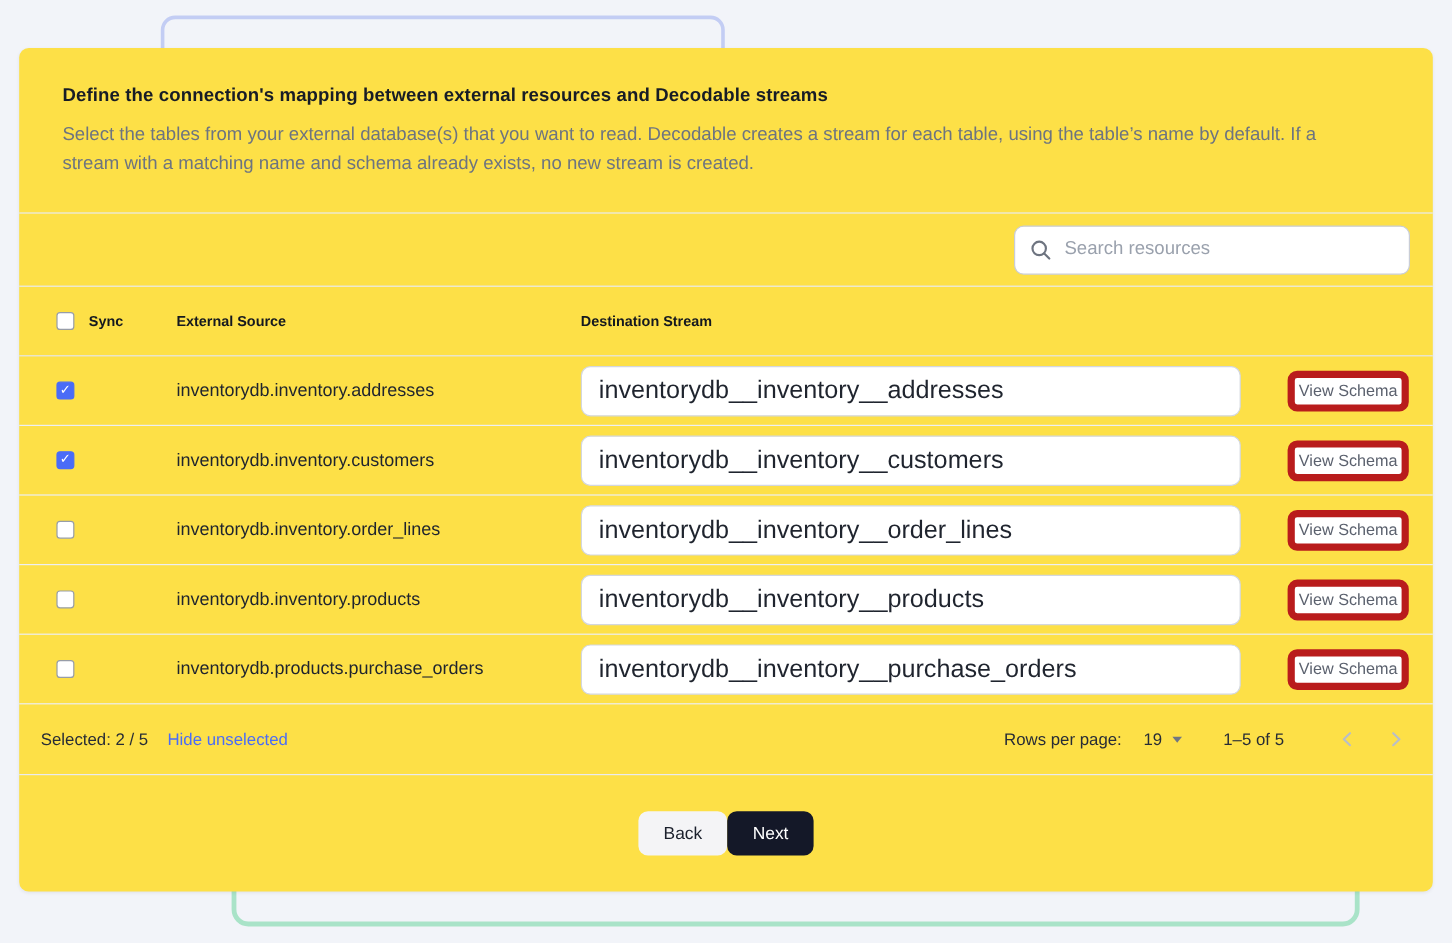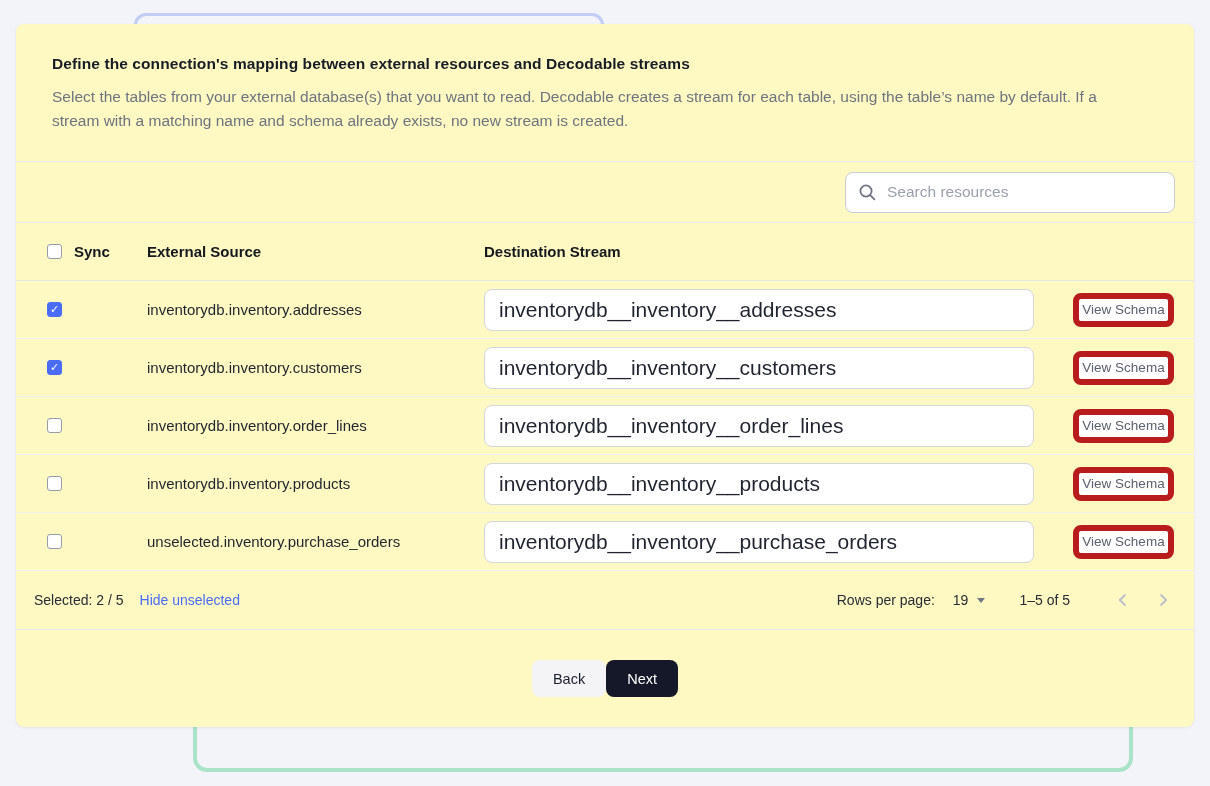--- a/index.html
+++ b/index.html
@@ -16,22 +16,22 @@
     position:absolute; left:134px; top:13px; width:470px; height:70px;
     border:3px solid #c3cdf4; border-radius:12px; background:transparent; z-index:0;
   }
   .peek-bottom {
     position:absolute; left:193px; top:700px; width:940px; height:72px;
     border:4px solid #a9e3c8; border-radius:14px; background:transparent; z-index:1;
   }
 
   
   .modal {
-    position:absolute; left:16px; top:24px; width:1178px; height:703px;
-    background:#fef9c3; border-radius:8px; z-index:2;
+    position:absolute; left:16px; top:40px; width:1178px; height:703px;
+    background:#fde047; border-radius:8px; z-index:2;
     box-shadow:0 1px 3px rgba(16,24,40,.07);
     display:flex; flex-direction:column;
   }
 
   .modal-head { padding:31px 36px 28px 36px; border-bottom:1px solid #e9ebef; }
   .modal-title { font-size:15.5px; font-weight:bold; color:#171c26; letter-spacing:.1px; }
   .modal-desc  { margin-top:12px; font-size:15.5px; line-height:24px; color:#6d7480; max-width:1085px; }
 
   .search-row {
     height:61px; border-bottom:1px solid #e9ebef;
@@ -44,21 +44,21 @@
   .search-box svg { flex:0 0 auto; margin-right:10px; }
   .search-input {
     border:none; outline:none; flex:1; font-size:15.5px;
     font-family:"Liberation Sans","DejaVu Sans",sans-serif; color:#1f242e; background:transparent;
   }
   .search-input::placeholder { color:#9aa1ad; }
 
   .trow, .thead-row {
     display:flex; align-items:center; height:58px; padding:0 20px 0 31px;
   }
-  .thead-row { border-bottom:1px solid #e4e6ea; font-weight:bold; font-size:15px; color:#14181f; }
+  .thead-row { border-bottom:1px solid #e4e6ea; font-weight:bold; font-size:12px; color:#14181f; }
   .trow { border-bottom:1px solid #edeff2; font-size:15px; }
 
   .col-sync   { width:100px; display:flex; align-items:center; }
   .col-source { width:337px; }
   .col-dest   { flex:1; padding-right:39px; }
   .col-action { width:101px; }
 
   .sync-label { margin-left:12px; }
 
   .checkbox {
@@ -182,21 +182,21 @@
       </div>
     <div class="col-source">inventorydb.inventory.products</div>
     <div class="col-dest"><input class="dest-input" type="text" value="inventorydb__inventory__products" style=""></div>
     <div class="col-action"><button class="btn-schema">View Schema</button></div>
   </div>
 
   <div class="trow">
     <div class="col-sync">
         <span class="checkbox"></span>
       </div>
-    <div class="col-source">unselected.inventory.purchase_orders</div>
+    <div class="col-source">inventorydb.products.purchase_orders</div>
     <div class="col-dest"><input class="dest-input" type="text" value="inventorydb__inventory__purchase_orders" style=""></div>
     <div class="col-action"><button class="btn-schema">View Schema</button></div>
   </div>
 
   <div class="tfoot">
     <div class="tfoot-left">
       <span>Selected: 2 / 5</span>
       <span class="link">Hide unselected</span>
     </div>
     <div class="tfoot-right">

